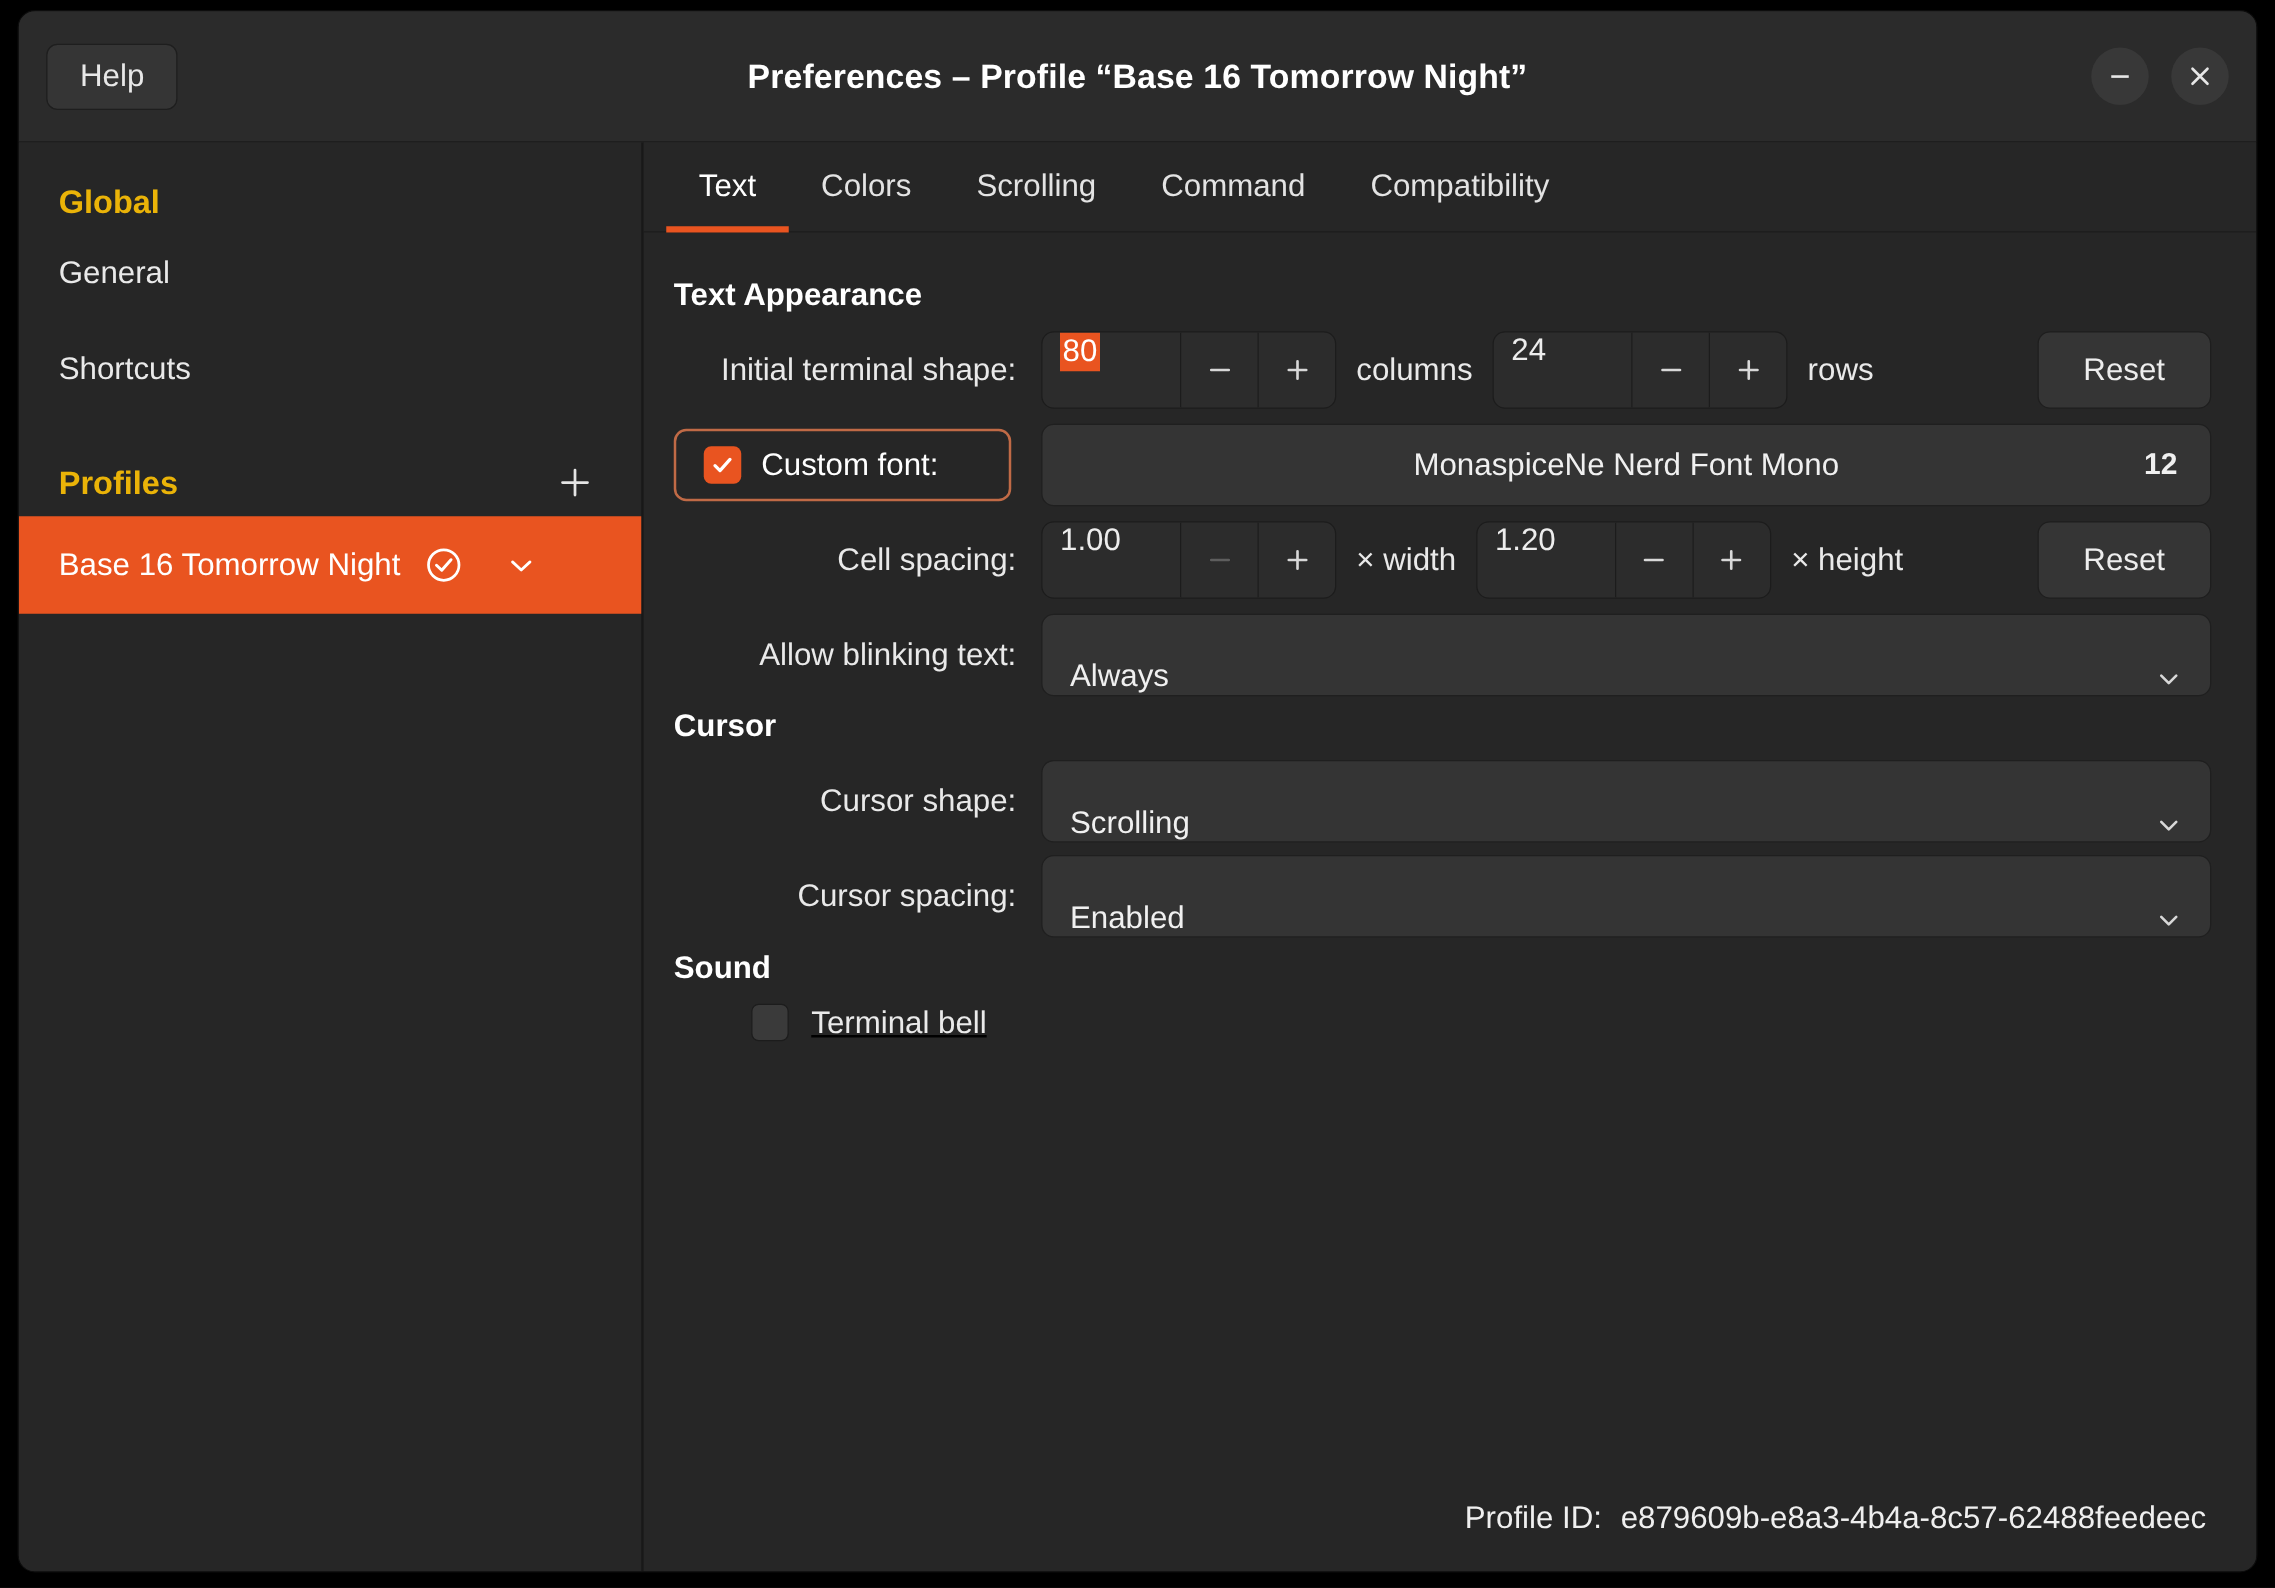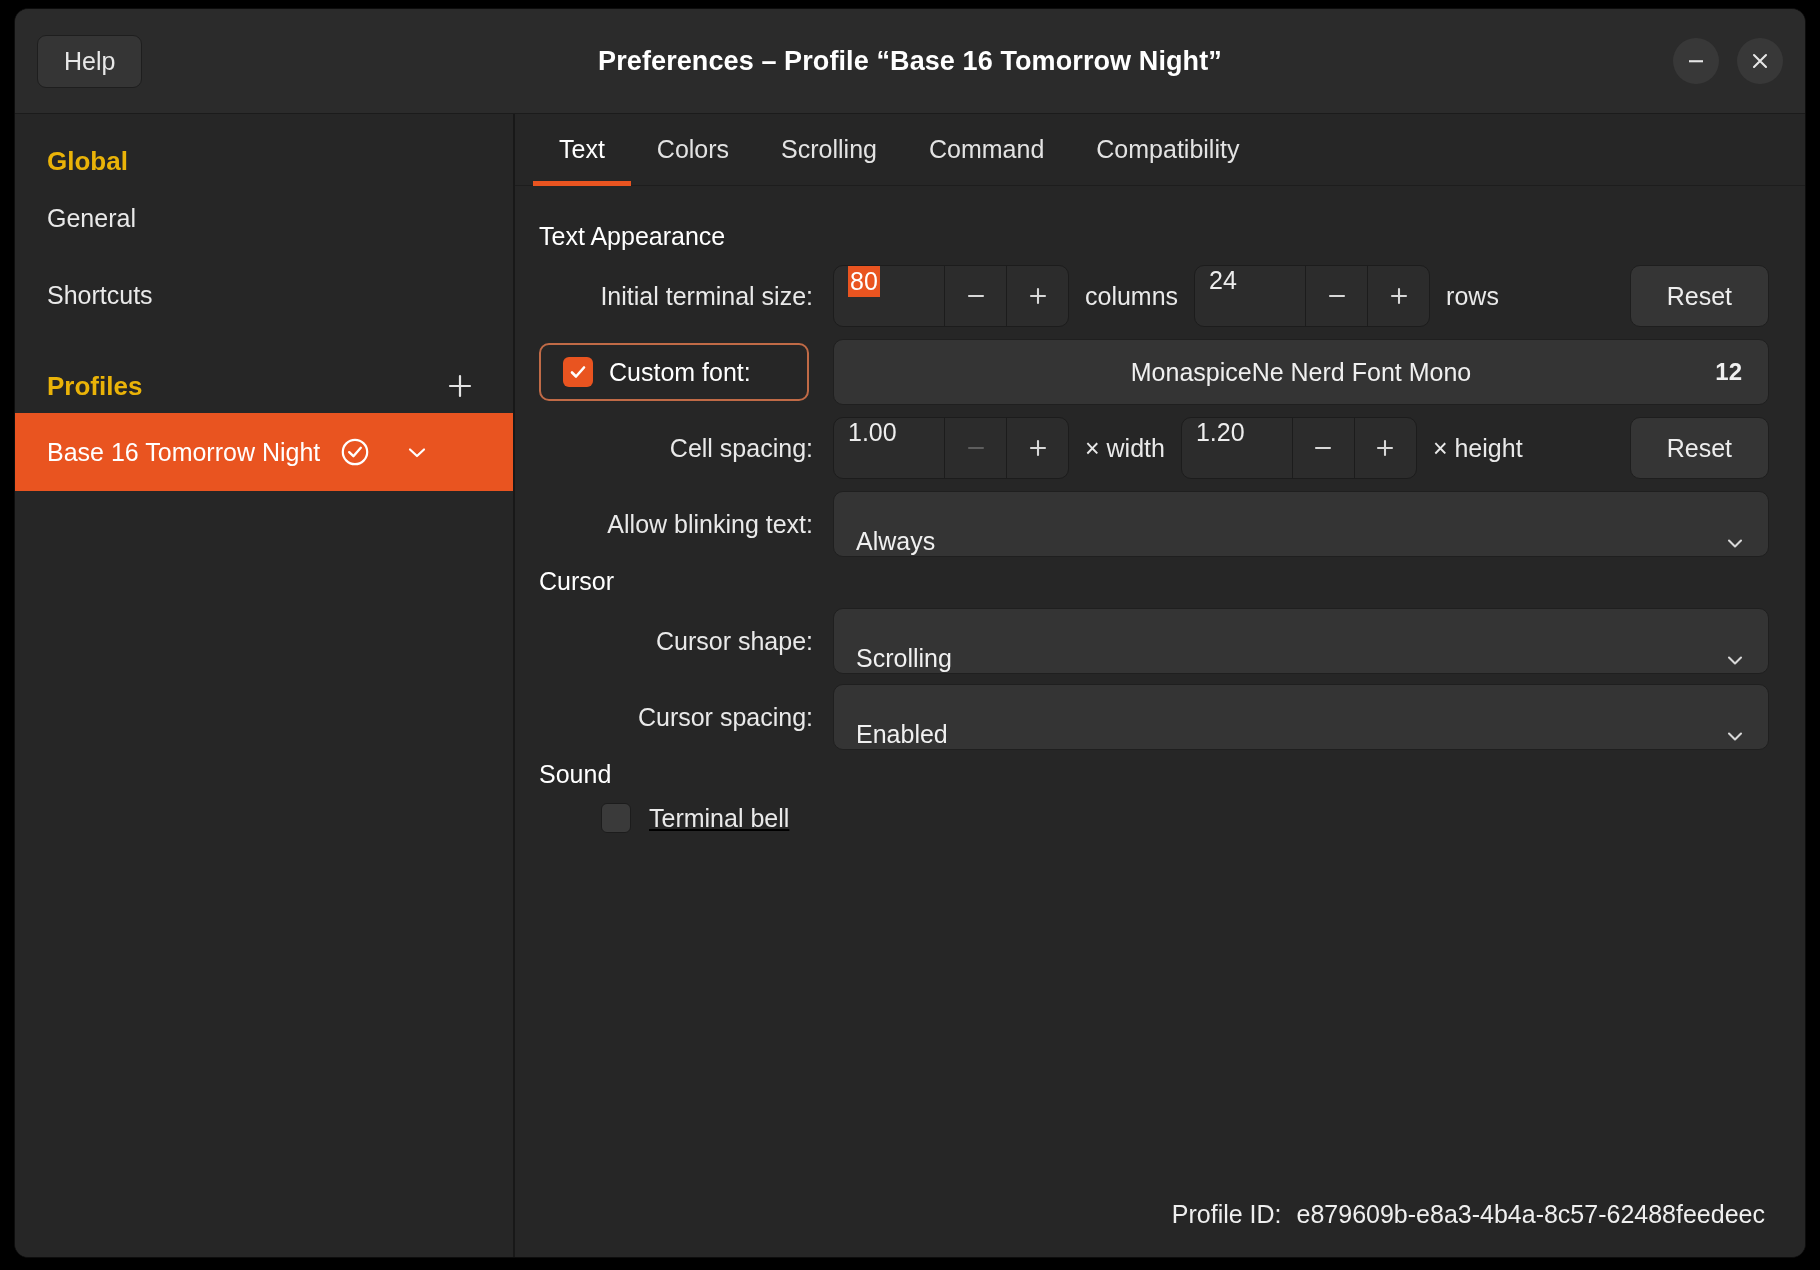--- a/index.html
+++ b/index.html
@@ -168,21 +168,21 @@
 
   #panel {
     flex: 1;
     padding: 30px 36px 0 24px;
     overflow: hidden;
     position: relative;
   }
 
   .section-title {
     font-size: 25px;
-    font-weight: normal;
+    font-weight: bold;
     color: #ffffff;
     margin: 6px 0 12px 0;
   }
   .section-title.spaced { }
 
   .row {
     display: flex;
     align-items: center;
     min-height: 66px;
     margin-bottom: 10px;
@@ -415,21 +415,21 @@
         <button class="tab">Scrolling</button>
         <button class="tab">Command</button>
         <button class="tab">Compatibility</button>
       </div>
 
       <div id="panel">
 
         <div class="section-title">Text Appearance</div>
 
         <div class="row">
-          <div class="row-label">Initial terminal size:</div>
+          <div class="row-label">Initial terminal shape:</div>
 
           <div class="spin">
             <div class="val">
                 <span class="sel">80</span>
               </div>
             <button class="sbtn">
               <svg width="26" height="26" viewBox="0 0 26 26">
                   <path d="M6 13 H20" stroke="currentColor" stroke-width="2.1" stroke-linecap="round"></path>
                 </svg>
             </button>

